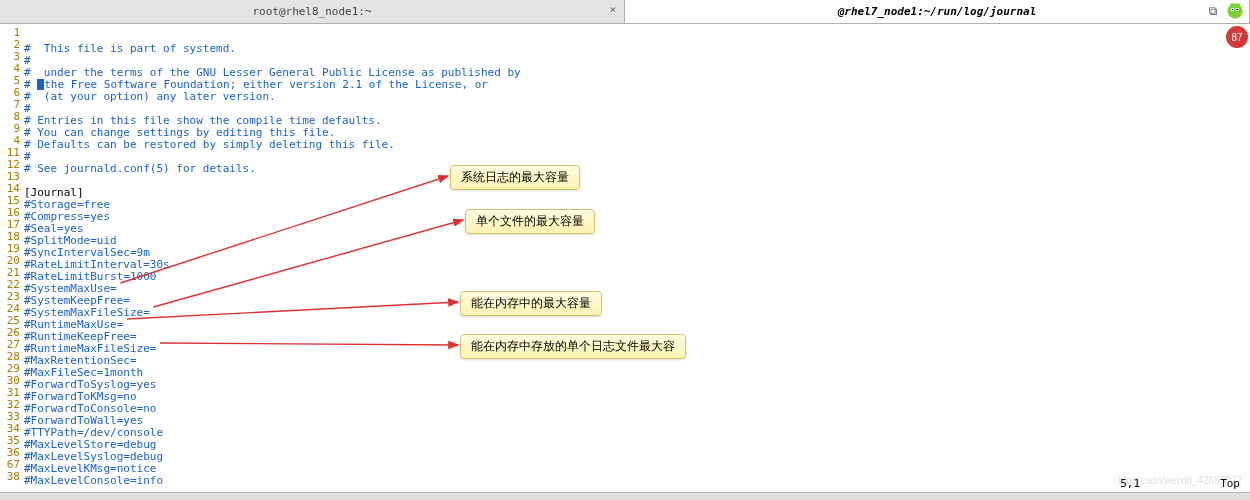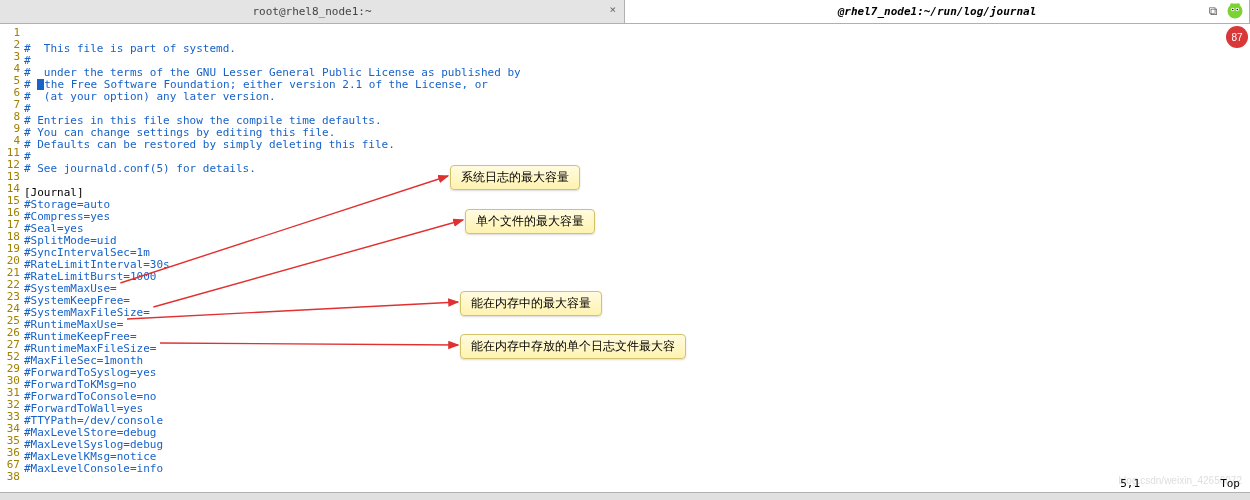--- a/index.html
+++ b/index.html
@@ -202,21 +202,21 @@
       <div>18</div>
       <div>19</div>
       <div>20</div>
       <div>21</div>
       <div>22</div>
       <div>23</div>
       <div>24</div>
       <div>25</div>
       <div>26</div>
       <div>27</div>
-      <div>52</div>
+      <div>28</div>
       <div>29</div>
       <div>30</div>
       <div>31</div>
       <div>32</div>
       <div>33</div>
       <div>34</div>
       <div>35</div>
       <div>36</div>
       <div>67</div>
       <div>38</div>
@@ -228,33 +228,34 @@
       <div class="line"># <span class="cursor-block"> </span>the Free Software Foundation; either version 2.1 of the License, or</div>
       <div class="line">#  (at your option) any later version.</div>
       <div class="line">#</div>
       <div class="line"># Entries in this file show the compile time defaults.</div>
       <div class="line"># You can change settings by editing this file.</div>
       <div class="line"># Defaults can be restored by simply deleting this file.</div>
       <div class="line">#</div>
       <div class="line"># See journald.conf(5) for details.</div>
       <div class="line"></div>
       <div class="line"><span class="section">[Journal]</span></div>
-      <div class="line">#Storage=auto</div>
+      <div class="line">#Storage=free</div>
       <div class="line">#Compress=yes</div>
       <div class="line">#Seal=yes</div>
       <div class="line">#SplitMode=uid</div>
-      <div class="line">#SyncIntervalSec=1m</div>
+      <div class="line">#SyncIntervalSec=9m</div>
       <div class="line">#RateLimitInterval=30s</div>
       <div class="line">#RateLimitBurst=1000</div>
       <div class="line">#SystemMaxUse=</div>
       <div class="line">#SystemKeepFree=</div>
       <div class="line">#SystemMaxFileSize=</div>
       <div class="line">#RuntimeMaxUse=</div>
       <div class="line">#RuntimeKeepFree=</div>
       <div class="line">#RuntimeMaxFileSize=</div>
+      <div class="line">#MaxRetentionSec=</div>
       <div class="line">#MaxFileSec=1month</div>
       <div class="line">#ForwardToSyslog=yes</div>
       <div class="line">#ForwardToKMsg=no</div>
       <div class="line">#ForwardToConsole=no</div>
       <div class="line">#ForwardToWall=yes</div>
       <div class="line">#TTYPath=/dev/console</div>
       <div class="line">#MaxLevelStore=debug</div>
       <div class="line">#MaxLevelSyslog=debug</div>
       <div class="line">#MaxLevelKMsg=notice</div>
       <div class="line">#MaxLevelConsole=info</div>

